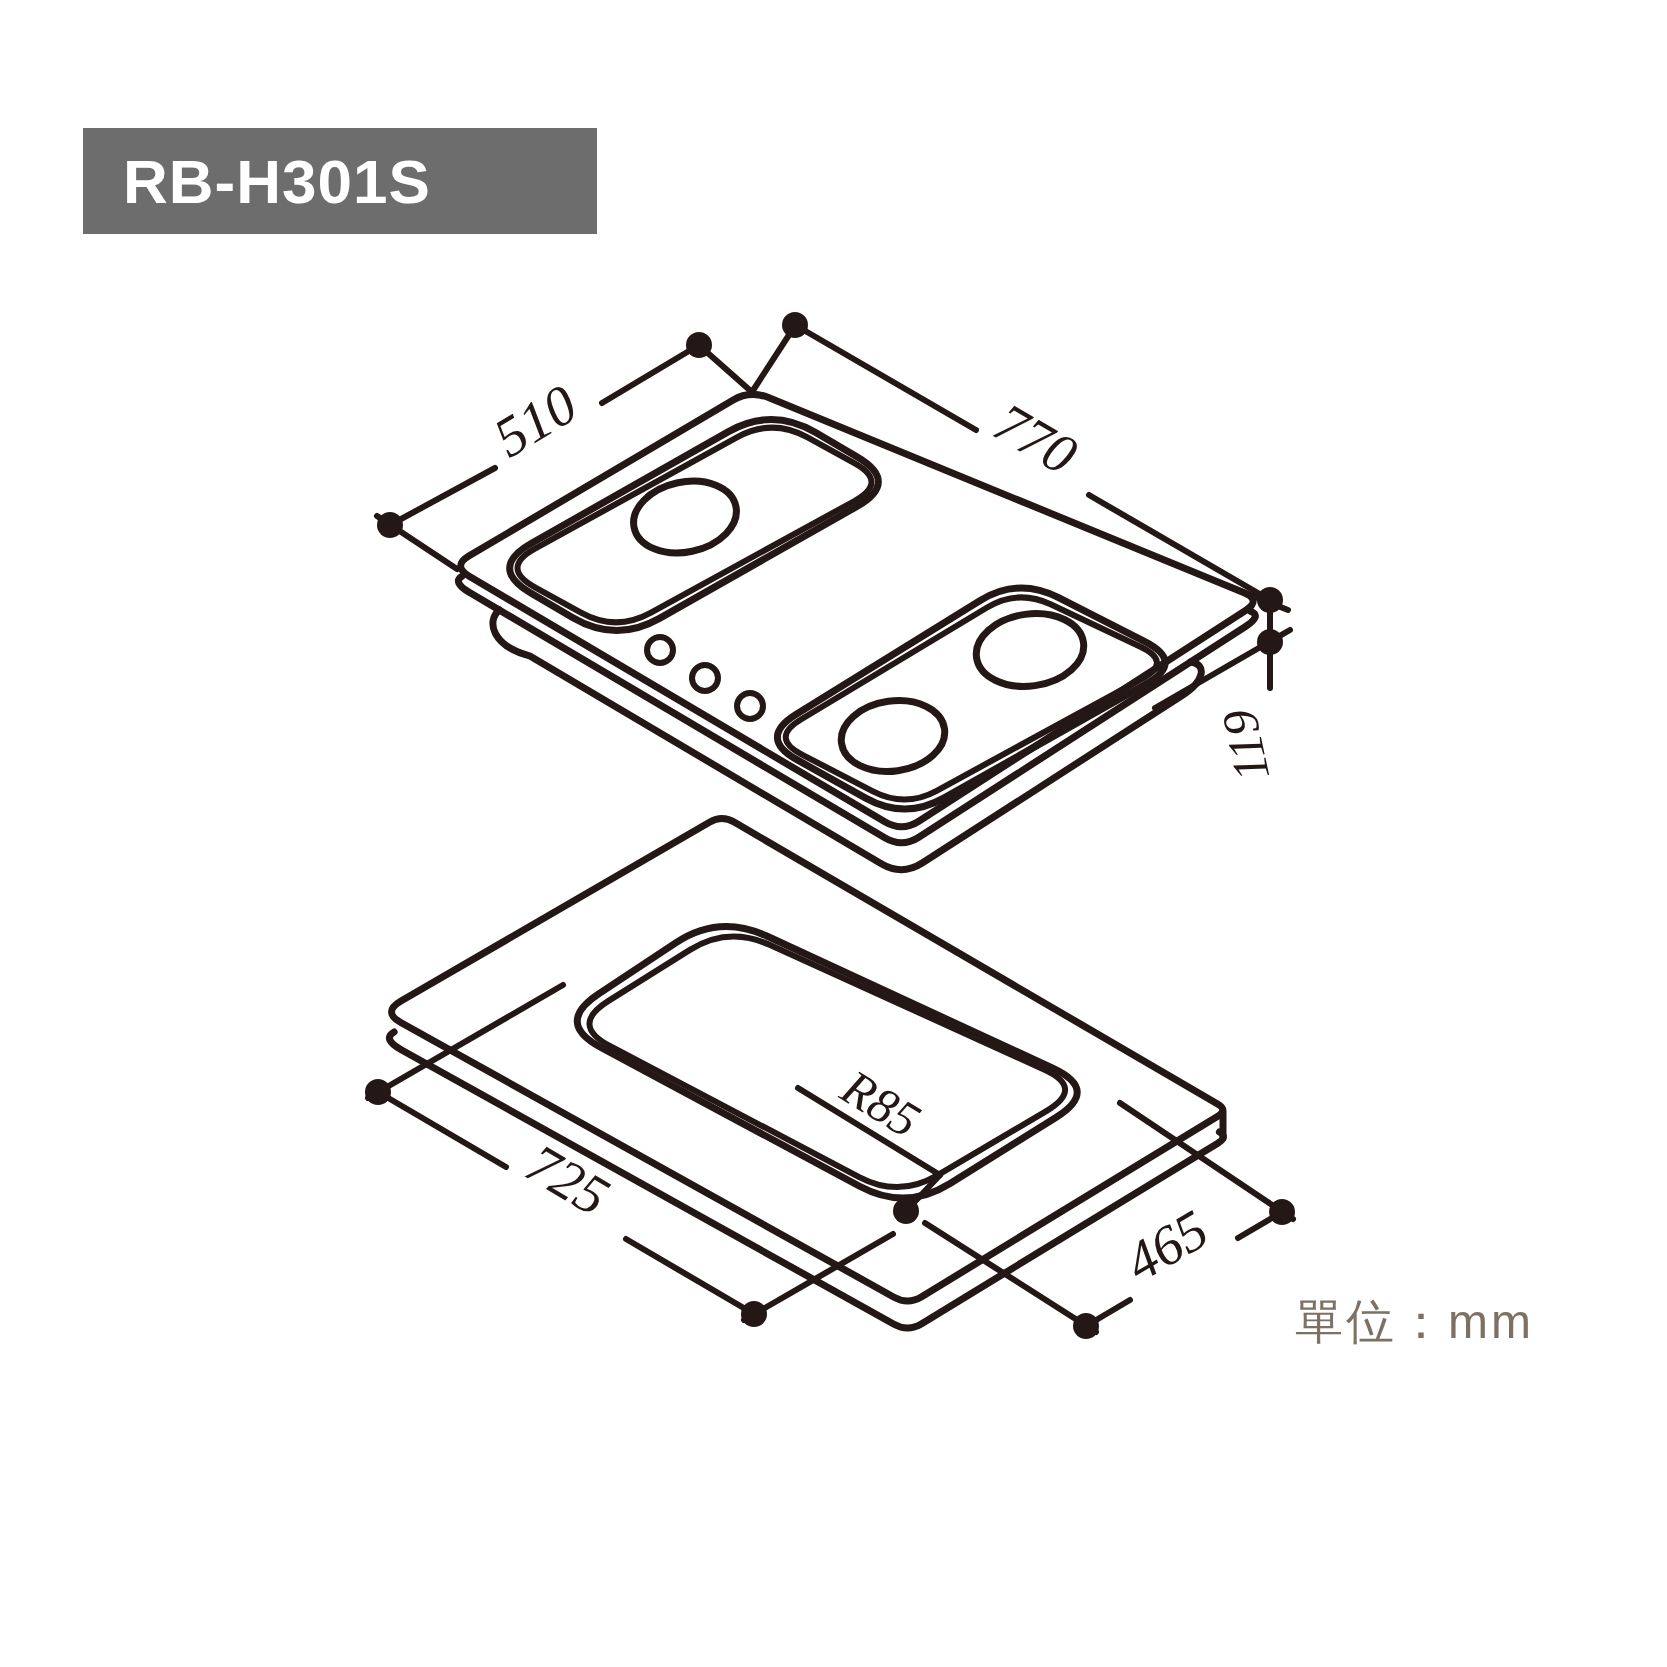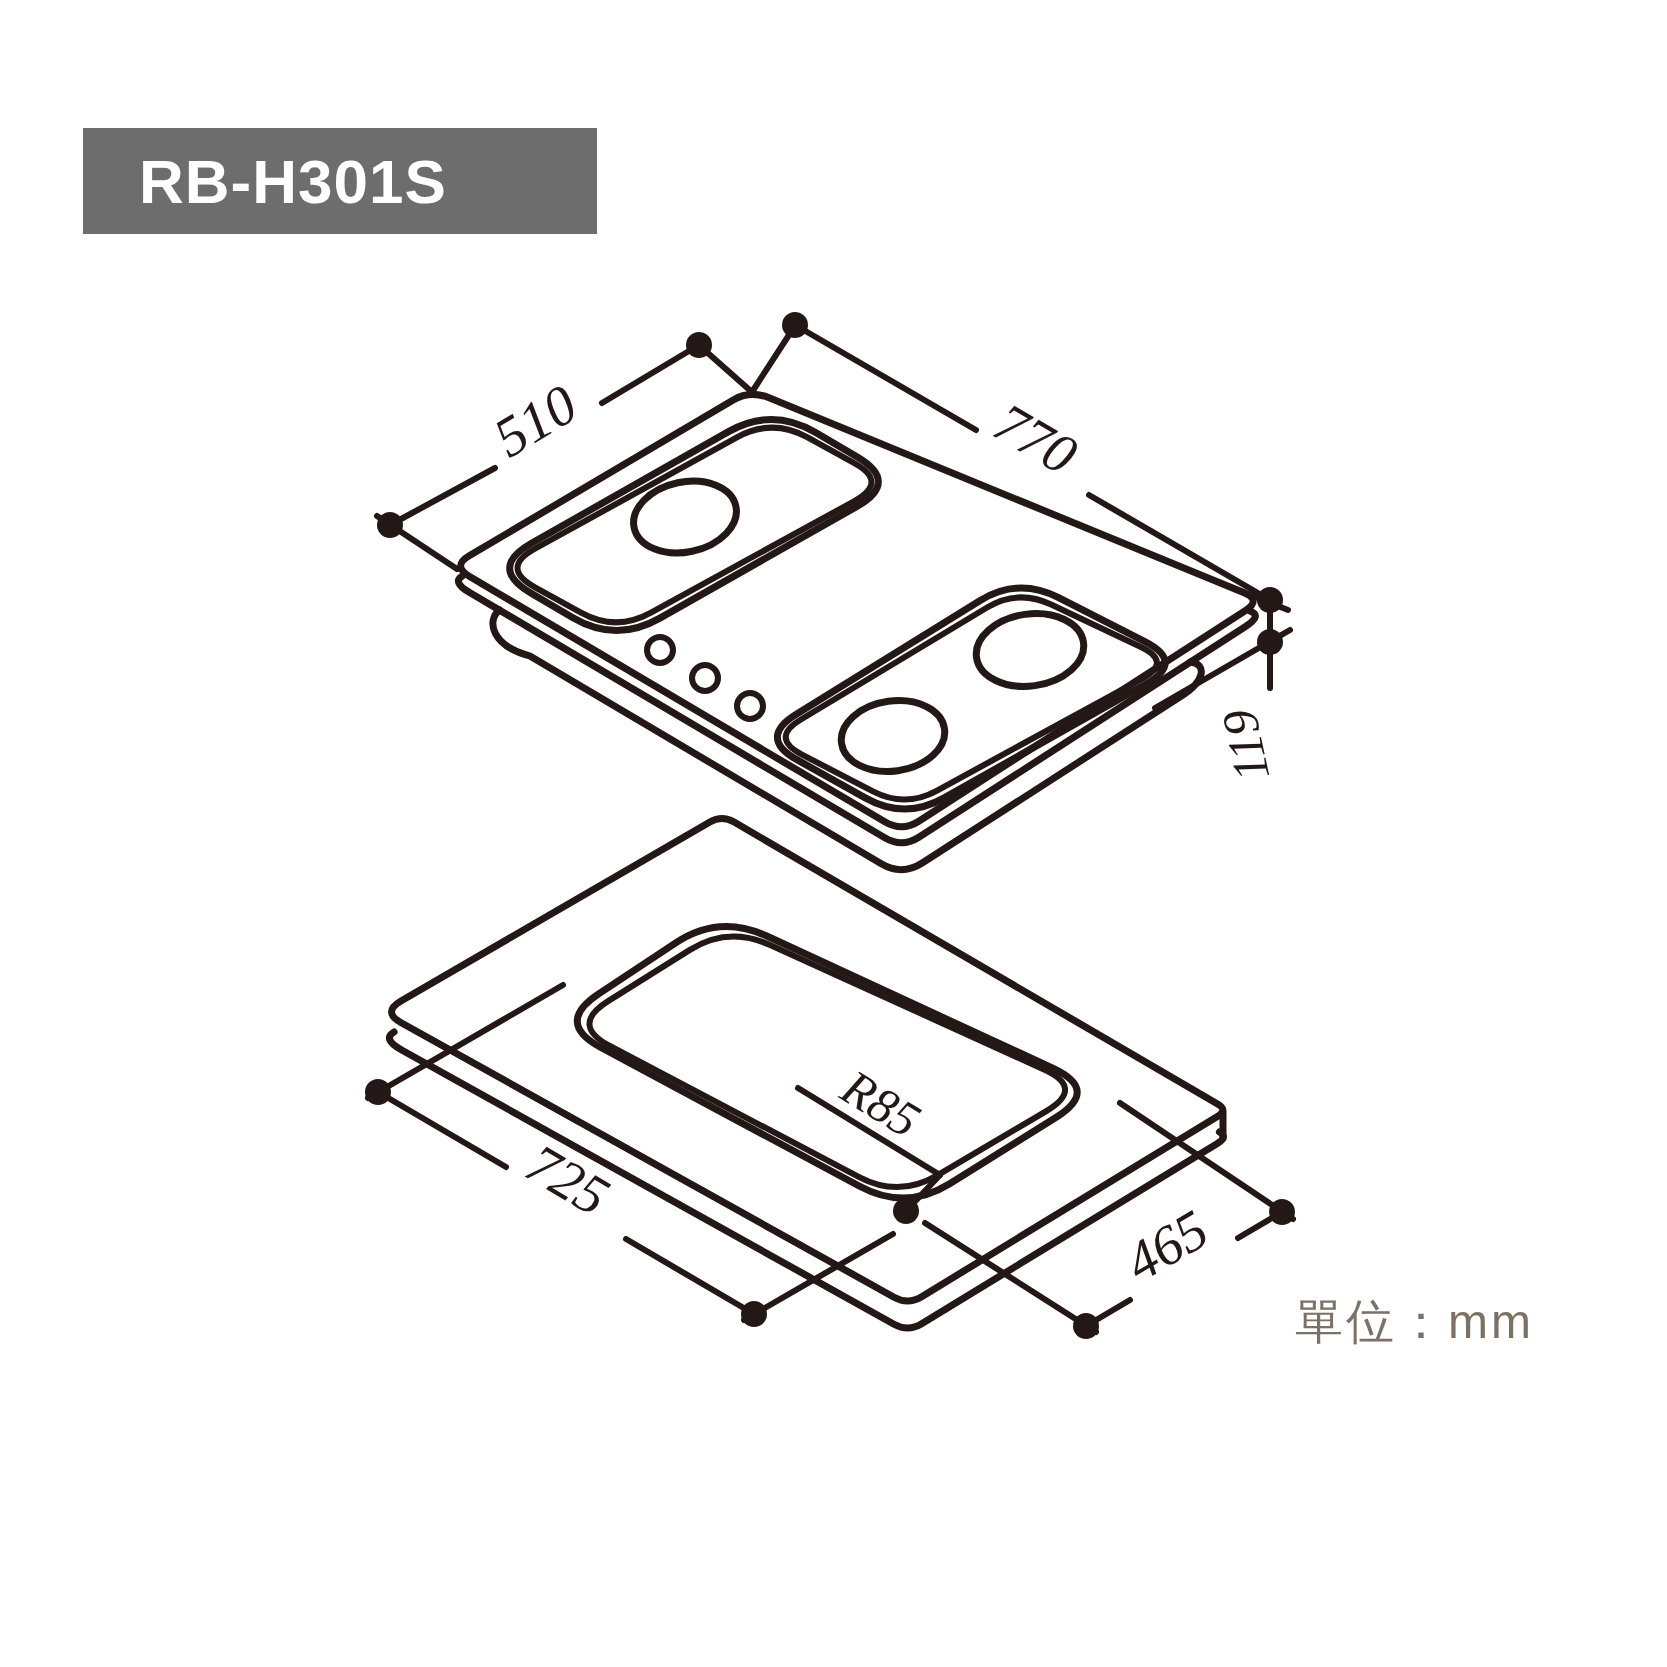--- a/index.html
+++ b/index.html
@@ -19,21 +19,21 @@
     height: 106px;
     background: #6d6d6d;
     display: flex;
     align-items: center;
   }
   .model-badge span {
     color: #ffffff;
     font-size: 62px;
     font-weight: 600;
     letter-spacing: 1px;
-    padding-left: 56px;
+    padding-left: 40px;
     font-family: "Liberation Sans", sans-serif;
   }
   svg.drawing { position: absolute; left: 0; top: 0; }
   .ln {
     fill: none;
     stroke: #231815;
     stroke-width: 7;
     stroke-linecap: round;
     stroke-linejoin: round;
   }

